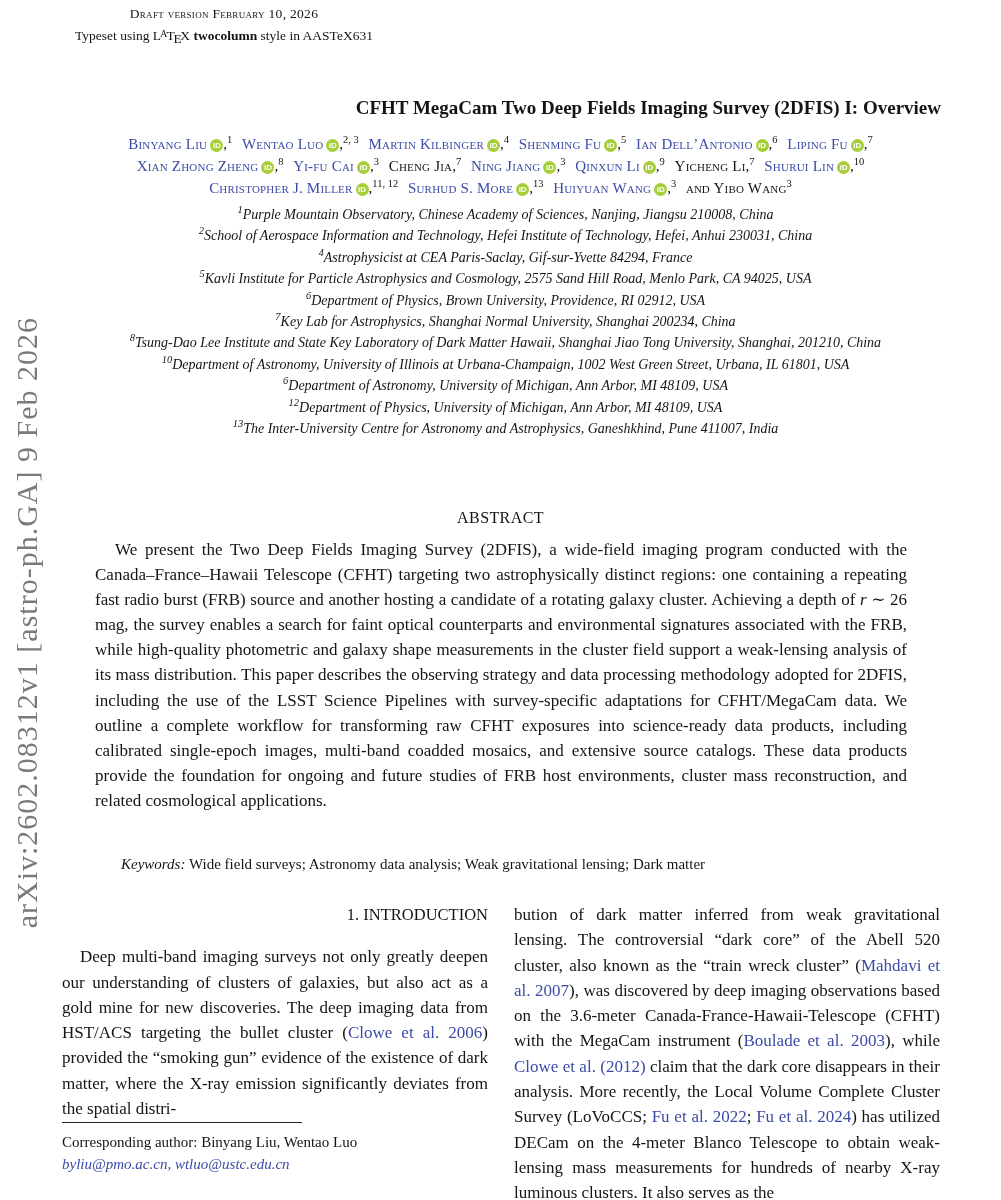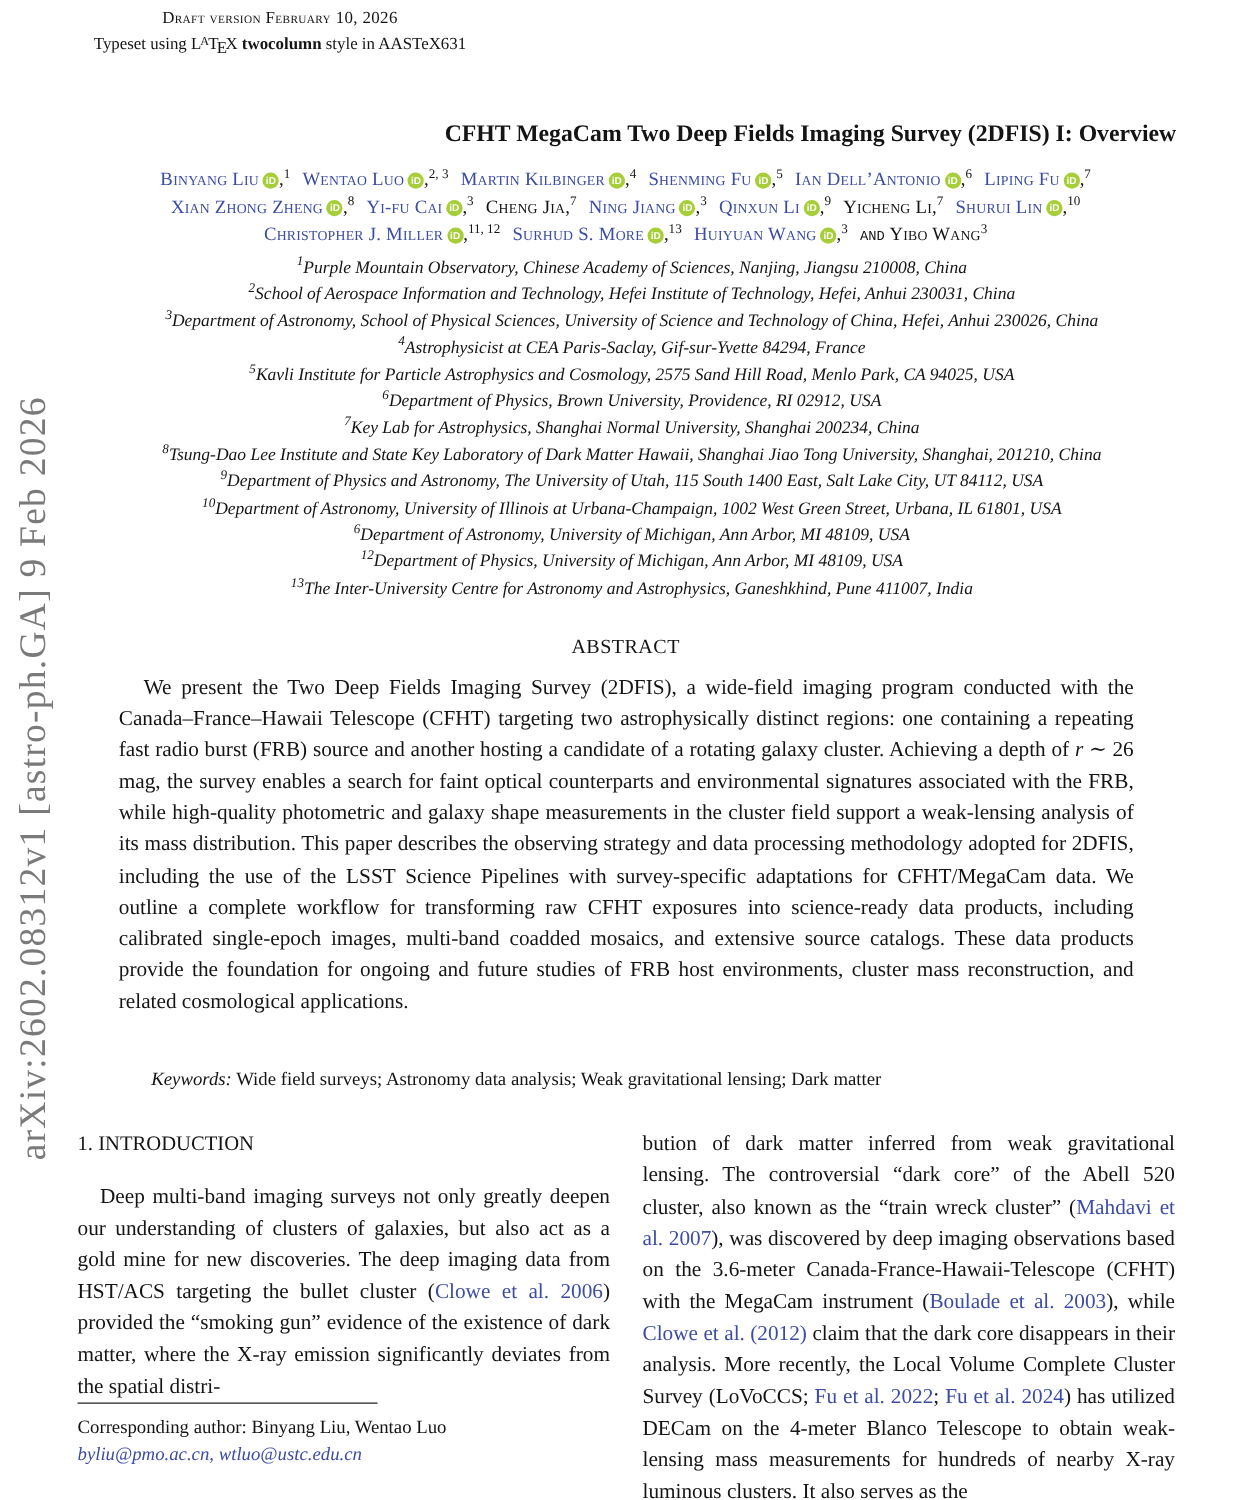--- a/index.html
+++ b/index.html
@@ -22,21 +22,21 @@
     display:flex; align-items:center; justify-content:center; }
   .arxiv-text { writing-mode:vertical-rl; transform:rotate(180deg);
     font-size:30px; color:var(--side); white-space:nowrap; letter-spacing:1px; }
   
   .title { position:absolute; top:97px; left:60px; width:881px; text-align:right;
     font-size:19px; font-weight:bold; }
   .authors { position:absolute; top:133px; left:55px; width:891px; text-align:center;
     font-size:15px; line-height:22px; }
   .author-name { font-variant:small-caps; color:var(--link); letter-spacing:.2px; }
   .author-name.plain { color:#141414; }
-  .and-word { font-variant:small-caps;font-family:Liberation Mono, monospace; }
+  .and-word { font-variant:small-caps; }
   .authors sup, .affils sup, .fn sup { font-size:10.5px; line-height:0; }
   .orcid-badge { display:inline-block; width:13px; height:13px; border-radius:50%;
     background:var(--orcid); color:#fff; font-size:8px; font-weight:bold;
     line-height:13px; text-align:center; vertical-align:1px; margin-left:3px;
     font-family:"Liberation Sans","DejaVu Sans",sans-serif; font-style:normal; }
   .author { white-space:nowrap; margin:0 3px; }
   
   .affils { position:absolute; top:204px; left:30px; width:951px; text-align:center;
     font-style:italic; font-size:14px; line-height:21.4px; }
   
@@ -45,21 +45,21 @@
   .abstract { position:absolute; top:537px; left:95px; width:812px;
     font-size:17px; line-height:25.1px; text-align:justify; text-indent:20px; }
   
   .keywords { position:absolute; top:856px; left:95px; width:812px; font-size:15px; }
   .keywords .kw-label { font-style:italic; margin-left:26px; }
   
   .col { position:absolute; top:902px; width:426px; font-size:17px;
     line-height:25.3px; text-align:justify; }
   .col-left  { left:62px; }
   .col-right { left:514px; }
-  .sec-head { text-align:left; font-size:16.5px; margin:0 0 8px 0; font-weight:normal; }
+  .sec-head { text-align:right; font-size:16.5px; margin:0 0 8px 0; font-weight:normal; }
   .para { text-indent:18px; }
   .cite { color:var(--link); }
   
   .fn { position:absolute; left:62px; top:1122px; width:426px; font-size:15px; line-height:22px; }
   .fn-rule { border:none; border-top:1px solid #222; width:240px; margin:0 0 8px 0; }
   .fn a, .email { color:var(--link); text-decoration:none;font-style:italic; }
 </style>
 </head>
 <body>
 
@@ -96,27 +96,25 @@
     <span class="author"><span class="author-name">Christopher J. Miller</span><span class="orcid-badge"><span>iD</span></span><span>,</span><sup>11, 12</sup></span>
     <span class="author"><span class="author-name">Surhud S. More</span><span class="orcid-badge"><span>iD</span></span><span>,</span><sup>13</sup></span>
     <span class="author"><span class="author-name">Huiyuan Wang</span><span class="orcid-badge"><span>iD</span></span><span>,</span><sup>3</sup></span>
     <span class="author"><span class="and-word">and</span> <span class="author-name plain">Yibo Wang</span><sup>3</sup></span>
   </div>
 </div>
 
 <div class="affils">
   <div><sup>1</sup><span>Purple Mountain Observatory, Chinese Academy of Sciences, Nanjing, Jiangsu 210008, China</span></div>
   <div><sup>2</sup><span>School of Aerospace Information and Technology, Hefei Institute of Technology, Hefei, Anhui 230031, China</span></div>
-  <div><sup>3</sup><span>Department of Astronomy, School of Physical Sciences, University of Science and Technology of China, Hefei, Anhui 230026, China</span></div>
   <div><sup>4</sup><span>Astrophysicist at CEA Paris-Saclay, Gif-sur-Yvette 84294, France</span></div>
   <div><sup>5</sup><span>Kavli Institute for Particle Astrophysics and Cosmology, 2575 Sand Hill Road, Menlo Park, CA 94025, USA</span></div>
   <div><sup>6</sup><span>Department of Physics, Brown University, Providence, RI 02912, USA</span></div>
   <div><sup>7</sup><span>Key Lab for Astrophysics, Shanghai Normal University, Shanghai 200234, China</span></div>
   <div><sup>8</sup><span>Tsung-Dao Lee Institute and State Key Laboratory of Dark Matter Hawaii, Shanghai Jiao Tong University, Shanghai, 201210, China</span></div>
-  <div><sup>9</sup><span>Department of Physics and Astronomy, The University of Utah, 115 South 1400 East, Salt Lake City, UT 84112, USA</span></div>
   <div><sup>10</sup><span>Department of Astronomy, University of Illinois at Urbana-Champaign, 1002 West Green Street, Urbana, IL 61801, USA</span></div>
   <div><sup>6</sup><span>Department of Astronomy, University of Michigan, Ann Arbor, MI 48109, USA</span></div>
   <div><sup>12</sup><span>Department of Physics, University of Michigan, Ann Arbor, MI 48109, USA</span></div>
   <div><sup>13</sup><span>The Inter-University Centre for Astronomy and Astrophysics, Ganeshkhind, Pune 411007, India</span></div>
 </div>
 
 <div class="abs-head">ABSTRACT</div>
 <div class="abstract"><span>We present the Two Deep Fields Imaging Survey (2DFIS), a wide-field imaging program conducted with the Canada–France–Hawaii Telescope (CFHT) targeting two astrophysically distinct regions: one containing a repeating fast radio burst (FRB) source and another hosting a candidate of a rotating galaxy cluster. Achieving a depth of </span><i>r</i><span> ∼ 26 mag, the survey enables a search for faint optical counterparts and environmental signatures associated with the FRB, while high-quality photometric and galaxy shape measurements in the cluster field support a weak-lensing analysis of its mass distribution. This paper describes the observing strategy and data processing methodology adopted for 2DFIS, including the use of the LSST Science Pipelines with survey-specific adaptations for CFHT/MegaCam data. We outline a complete workflow for transforming raw CFHT exposures into science-ready data products, including calibrated single-epoch images, multi-band coadded mosaics, and extensive source catalogs. These data products provide the foundation for ongoing and future studies of FRB host environments, cluster mass reconstruction, and related cosmological applications.</span></div>
 
 <div class="keywords"><span class="kw-label">Keywords:</span><span> Wide field surveys; Astronomy data analysis; Weak gravitational lensing; Dark matter</span></div>

